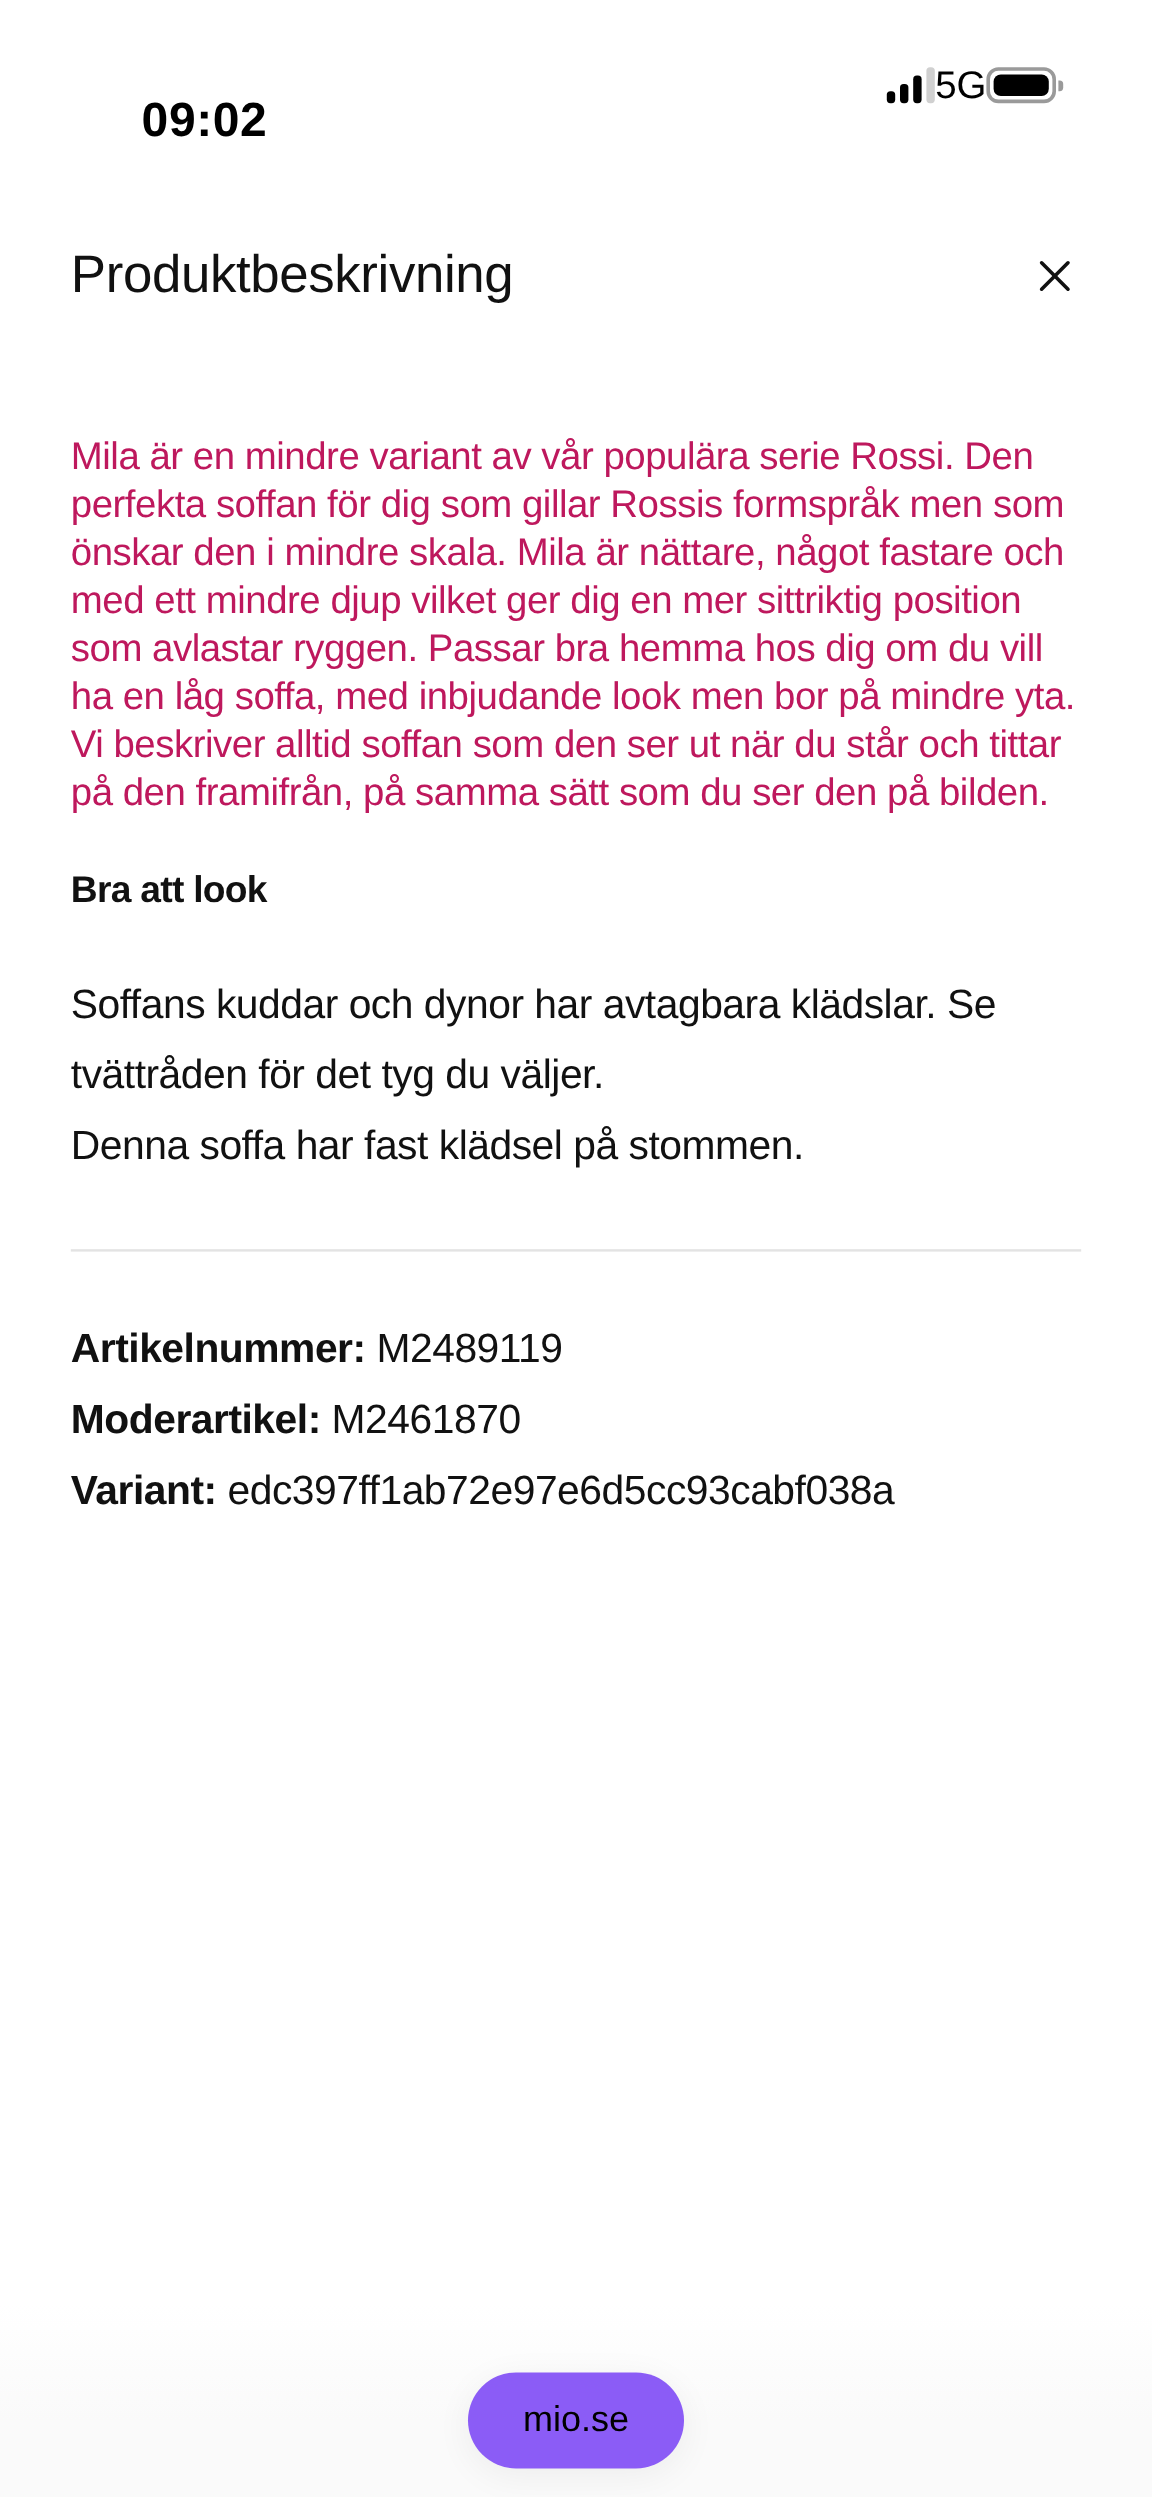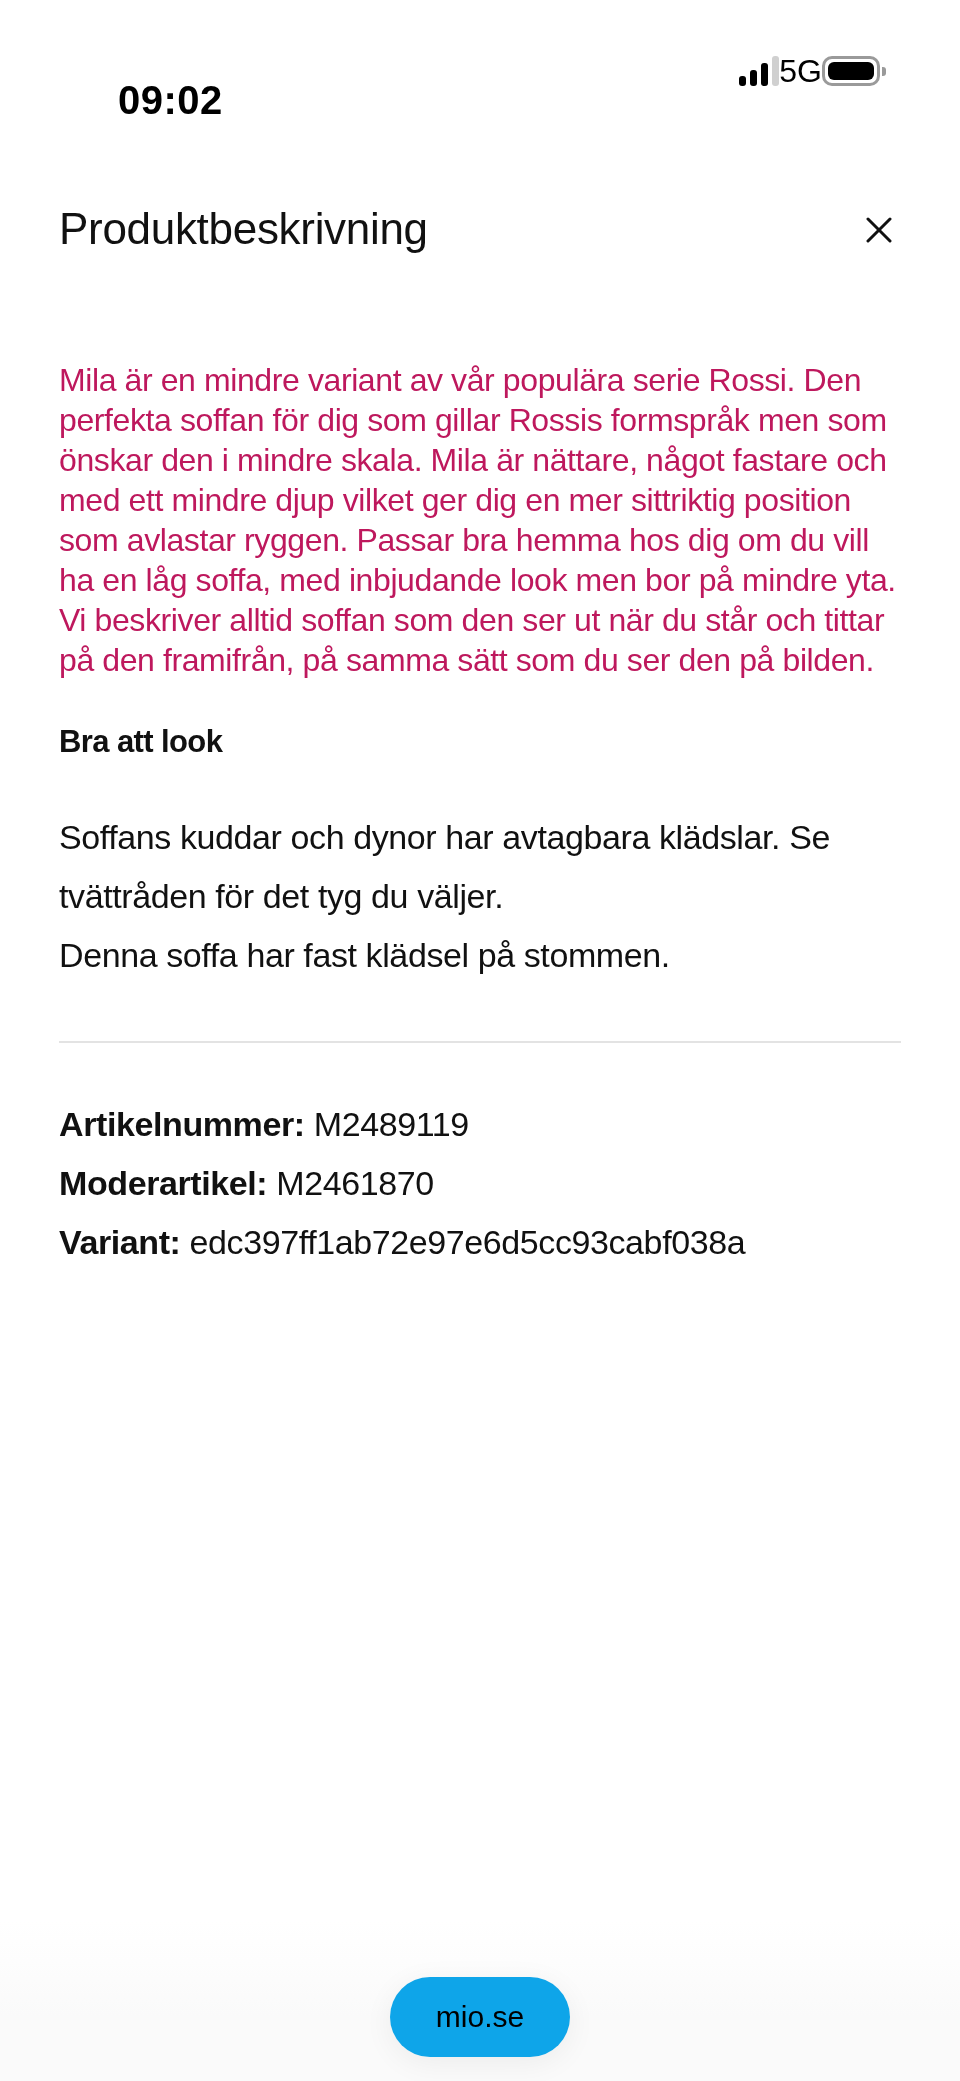--- a/index.html
+++ b/index.html
@@ -147,21 +147,21 @@
       position: absolute;
       left: 0; bottom: 0;
       width: 960px; height: 160px;
       background: linear-gradient(to bottom, rgba(250,250,250,0), #fafafa 60%);
     }
     .url-pill {
       position: absolute;
       left: 390px; top: 1977px;
       width: 180px; height: 80px;
       border-radius: 40px;
-      background: #0ea5e9;
+      background: #8b5cf6;
       box-shadow: 0 6px 30px rgba(0,0,0,0.06);
       display: flex; align-items: center; justify-content: center;
       font-size: 30px;
       color: #000;
     }
   </style>
 </head>
 <body>
 
 <div class="status-bar">

